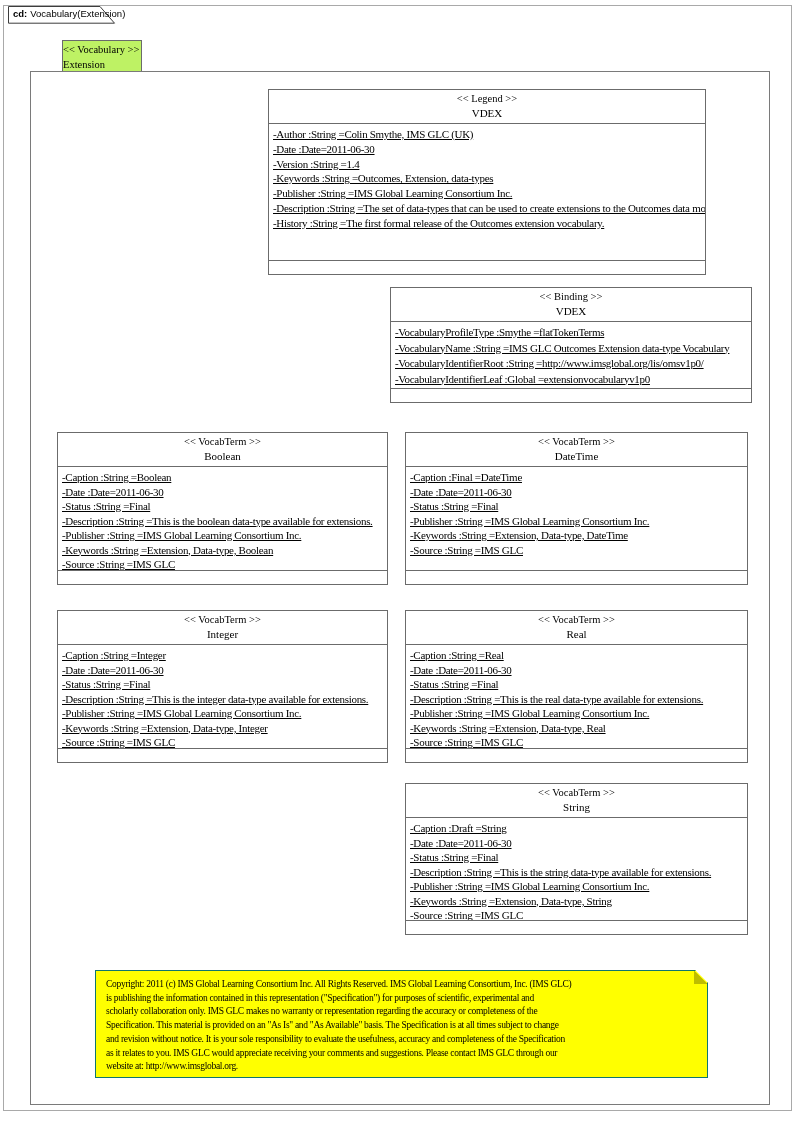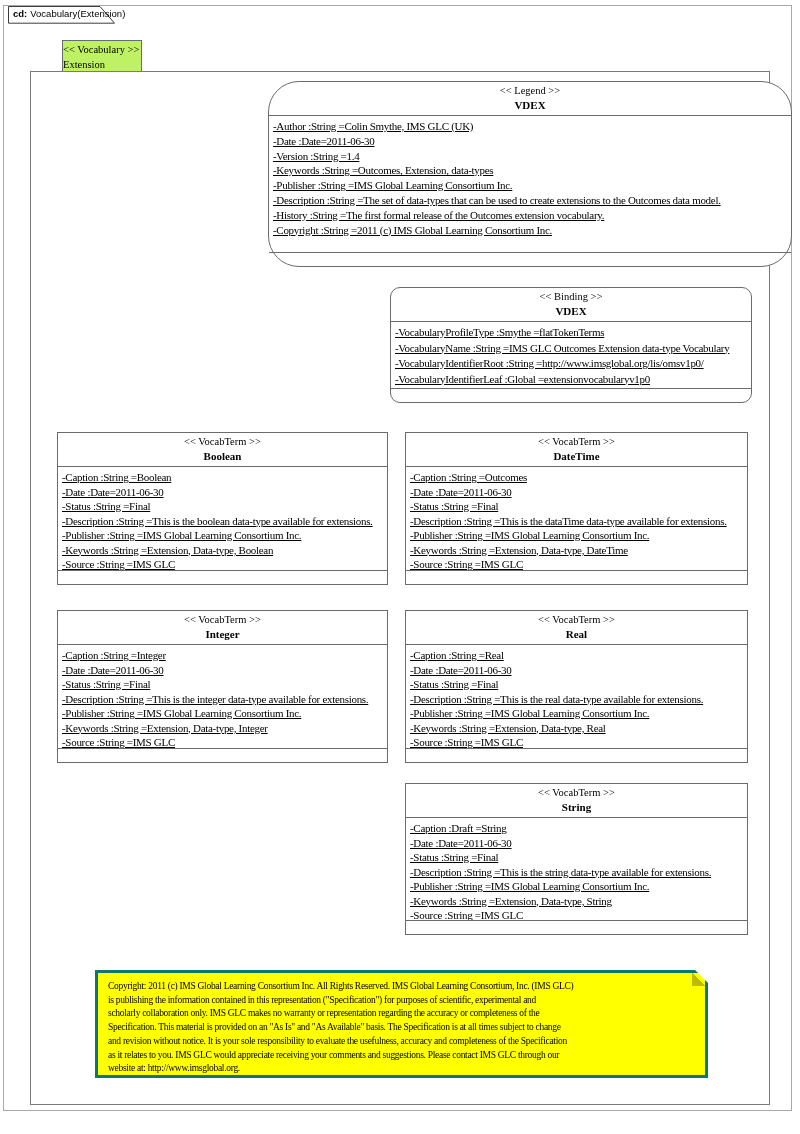--- a/index.html
+++ b/index.html
@@ -15,35 +15,35 @@
   .tab-text{position:absolute;left:5px;top:2px;font-family:"Liberation Sans","DejaVu Sans",sans-serif;font-size:9.5px;white-space:nowrap;}
   .tab-text b{margin-right:3px;}
   
   .frame-label{position:absolute;left:30px;top:40px;width:80px;height:32px;border:1px solid #6b6b6b;background:#bef264;box-sizing:border-box;text-align:left;font-size:10.5px;line-height:15px;padding-top:1px;margin-left:32px;}
   
   .frame{position:absolute;left:30px;top:71px;width:740px;height:1034px;border:1px solid #7a7a7a;box-sizing:border-box;background:#fff;}
   
   .uml-box{position:absolute;background:#fff;border:1px solid #6b6b6b;box-sizing:border-box;display:flex;flex-direction:column;}
   .uml-head{text-align:center;padding:2px 0 2px;}
   .u-stereo{font-size:10.5px;line-height:14px;}
-  .u-name{font-size:11px;font-weight:bold;line-height:15px;}
+  .u-name{font-size:11px;font-weight:normal;line-height:15px;}
   .uml-attrs{flex:1;border-top:1px solid #6b6b6b;border-bottom:1px solid #6b6b6b;padding:3px 3px 0 4px;overflow:hidden;}
   .attr{font-size:11px;letter-spacing:-0.3px;line-height:14.5px;white-space:nowrap;text-decoration:underline;}
   .uml-empty{height:13px;}
-  .b-legend  {left:268px;top:81px; width:524px;height:186px;border-radius:31px;}
-  .b-binding {left:390px;top:287px;width:362px;height:116px;border-radius:10px;}
+  .b-legend  {left:268px;top:89px; width:438px;height:186px;}
+  .b-binding {left:390px;top:287px;width:362px;height:116px;}
   .b-boolean {left:57px; top:432px;width:331px;height:153px;}
   .b-datetime{left:405px;top:432px;width:343px;height:153px;}
   .b-integer {left:57px; top:610px;width:331px;height:153px;}
   .b-real    {left:405px;top:610px;width:343px;height:153px;}
   .b-string  {left:405px;top:783px;width:343px;height:152px;}
   .b-binding .attr{line-height:15.5px;}
   .b-legend .attr{line-height:14.8px;}
   
-  .note{position:absolute;left:95px;top:970px;width:613px;height:108px;background:#ffff00;border:3px solid #0f766e;box-sizing:border-box;
+  .note{position:absolute;left:95px;top:970px;width:613px;height:108px;background:#ffff00;border:1px solid #0f766e;box-sizing:border-box;
         clip-path:polygon(0 0,calc(100% - 13px) 0,100% 13px,100% 100%,0 100%);padding:7px 10px 0 10px;}
   .note-fold{position:absolute;top:0;right:0;width:13px;height:13px;background:linear-gradient(to bottom left,rgba(0,0,0,0) 0 49%,#bdbd00 50% 100%);}
   .note-line{font-size:9.5px;letter-spacing:-0.3px;line-height:13.7px;white-space:nowrap;overflow:hidden;}
 </style>
 </head>
 <body>
 
 <div id="screen">
 
   <div class="page-border"></div>
@@ -68,21 +68,20 @@
       <div class="u-name">VDEX</div>
     </div>
     <div class="uml-attrs">
         <div class="attr">-Author :String =Colin Smythe, IMS GLC (UK)</div>
         <div class="attr">-Date :Date=2011-06-30</div>
         <div class="attr">-Version :String =1.4</div>
         <div class="attr">-Keywords :String =Outcomes, Extension, data-types</div>
         <div class="attr">-Publisher  :String =IMS Global Learning Consortium Inc.</div>
         <div class="attr">-Description  :String =The set of data-types that can be used to create extensions to the Outcomes data model.</div>
         <div class="attr">-History :String =The first formal release of the Outcomes extension vocabulary.</div>
-        <div class="attr">-Copyright :String =2011 (c) IMS Global Learning Consortium Inc.</div>
       </div>
     <div class="uml-empty"></div>
   </div>
 
   <div class="uml-box b-binding">
     <div class="uml-head">
       <div class="u-stereo">&lt;&lt; Binding  &gt;&gt;</div>
       <div class="u-name">VDEX</div>
     </div>
     <div class="uml-attrs">
@@ -110,24 +109,23 @@
       </div>
     <div class="uml-empty"></div>
   </div>
 
   <div class="uml-box b-datetime">
     <div class="uml-head">
       <div class="u-stereo">&lt;&lt; VocabTerm &gt;&gt;</div>
       <div class="u-name">DateTime</div>
     </div>
     <div class="uml-attrs">
-        <div class="attr">-Caption :String =Outcomes</div>
+        <div class="attr">-Caption :Final =DateTime</div>
         <div class="attr">-Date :Date=2011-06-30</div>
         <div class="attr">-Status :String =Final</div>
-        <div class="attr">-Description  :String =This is the dataTime  data-type available for extensions.</div>
         <div class="attr">-Publisher  :String =IMS Global Learning Consortium Inc.</div>
         <div class="attr">-Keywords :String =Extension, Data-type, DateTime</div>
         <div class="attr">-Source :String =IMS GLC</div>
       </div>
     <div class="uml-empty"></div>
   </div>
 
   <div class="uml-box b-integer">
     <div class="uml-head">
       <div class="u-stereo">&lt;&lt; VocabTerm &gt;&gt;</div>

